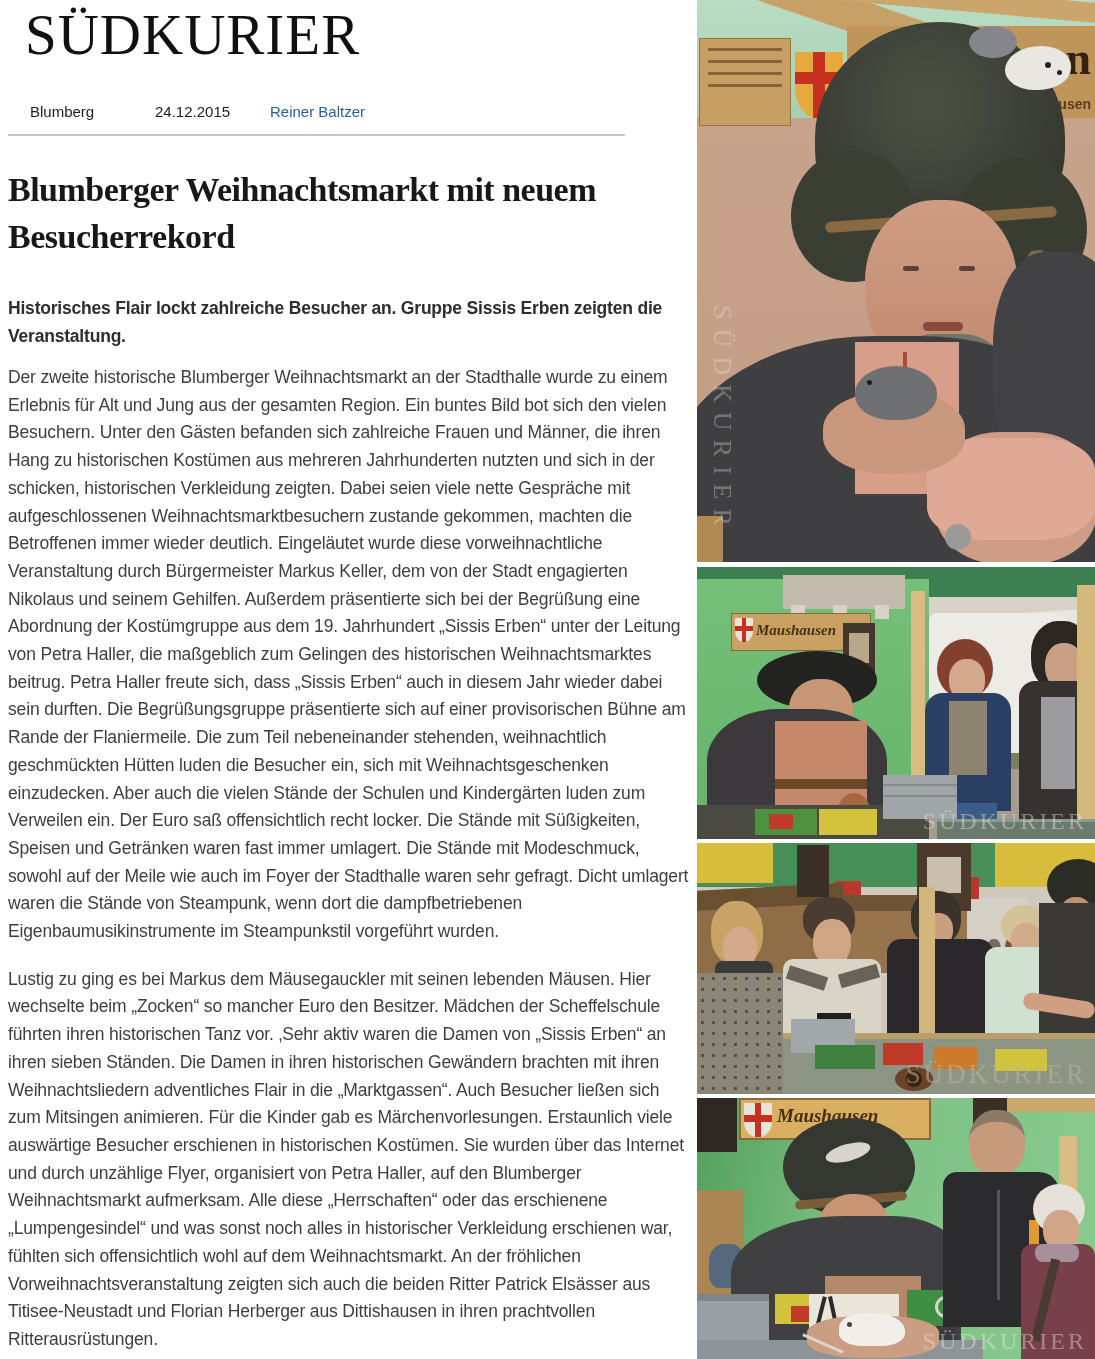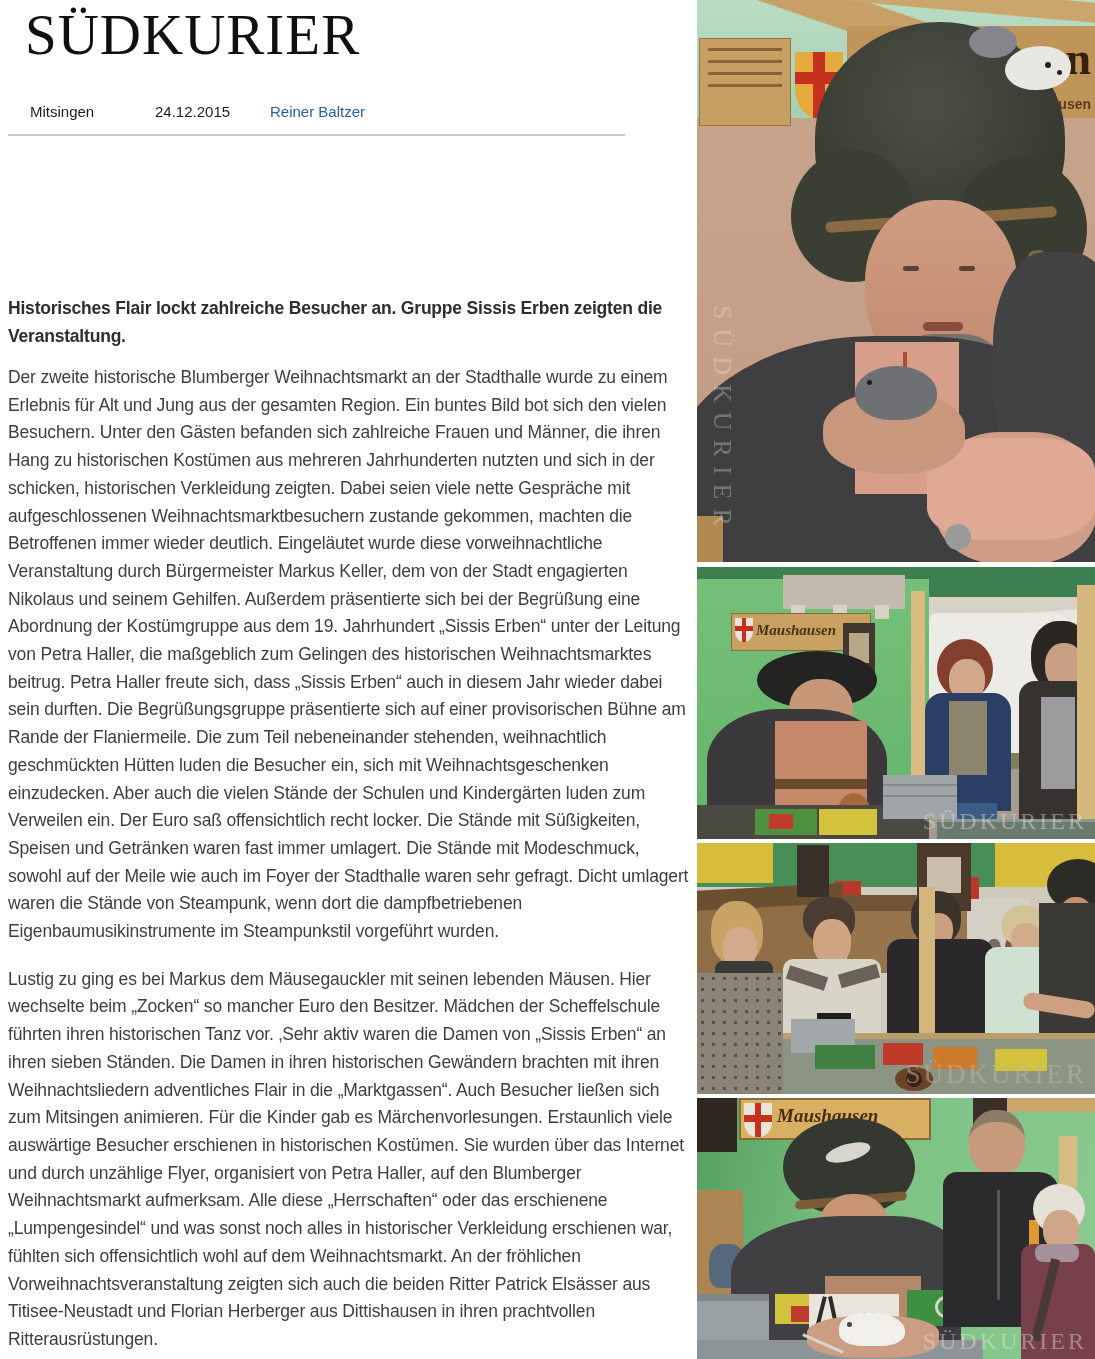--- a/index.html
+++ b/index.html
@@ -215,27 +215,28 @@
 </style>
 </head>
 <body>
 
 <div id="page">
 
   <div class="text-col">
     <h1 class="masthead">SÜDKURIER</h1>
 
     <div class="meta">
-      <span class="m-loc">Mitsingen</span>
+      <span class="m-loc">Blumberg</span>
       <span class="m-date">24.12.2015</span>
       <a href="#" class="m-author">Reiner Baltzer</a>
     </div>
 
     <div class="divider"></div>
 
+    <h2 class="headline">Blumberger Weihnachtsmarkt mit neuem Besucherrekord</h2>
     <p class="subhead">Historisches Flair lockt zahlreiche Besucher an. Gruppe Sissis Erben zeigten die Veranstaltung.</p>
 
     <div class="bodytext">
       <p>Der zweite historische Blumberger Weihnachtsmarkt an der Stadthalle wurde zu einem Erlebnis für Alt und Jung aus der gesamten Region. Ein buntes Bild bot sich den vielen Besuchern. Unter den Gästen befanden sich zahlreiche Frauen und Männer, die ihren Hang zu historischen Kostümen aus mehreren Jahrhunderten nutzten und sich in der schicken, historischen Verkleidung zeigten. Dabei seien viele nette Gespräche mit aufgeschlossenen Weihnachtsmarktbesuchern zustande gekommen, machten die Betroffenen immer wieder deutlich. Eingeläutet wurde diese vorweihnachtliche Veranstaltung durch Bürgermeister Markus Keller, dem von der Stadt engagierten Nikolaus und seinem Gehilfen. Außerdem präsentierte sich bei der Begrüßung eine Abordnung der Kostümgruppe aus dem 19. Jahrhundert „Sissis Erben“ unter der Leitung von Petra Haller, die maßgeblich zum Gelingen des historischen Weihnachtsmarktes beitrug. Petra Haller freute sich, dass „Sissis Erben“ auch in diesem Jahr wieder dabei sein durften. Die Begrüßungsgruppe präsentierte sich auf einer provisorischen Bühne am Rande der Flaniermeile. Die zum Teil nebeneinander stehenden, weihnachtlich geschmückten Hütten luden die Besucher ein, sich mit Weihnachtsgeschenken einzudecken. Aber auch die vielen Stände der Schulen und Kindergärten luden zum Verweilen ein. Der Euro saß offensichtlich recht locker. Die Stände mit Süßigkeiten, Speisen und Getränken waren fast immer umlagert. Die Stände mit Modeschmuck, sowohl auf der Meile wie auch im Foyer der Stadthalle waren sehr gefragt. Dicht umlagert waren die Stände von Steampunk, wenn dort die dampfbetriebenen Eigenbaumusikinstrumente im Steampunkstil vorgeführt wurden.</p>
       <p>Lustig zu ging es bei Markus dem Mäusegauckler mit seinen lebenden Mäusen. Hier wechselte beim „Zocken“ so mancher Euro den Besitzer. Mädchen der Scheffelschule führten ihren historischen Tanz vor. ‚Sehr aktiv waren die Damen von „Sissis Erben“ an ihren sieben Ständen. Die Damen in ihren historischen Gewändern brachten mit ihren Weihnachtsliedern adventliches Flair in die „Marktgassen“. Auch Besucher ließen sich zum Mitsingen animieren. Für die Kinder gab es Märchenvorlesungen. Erstaunlich viele auswärtige Besucher erschienen in historischen Kostümen. Sie wurden über das Internet und durch unzählige Flyer, organisiert von Petra Haller, auf den Blumberger Weihnachtsmarkt aufmerksam. Alle diese „Herrschaften“ oder das erschienene „Lumpengesindel“ und was sonst noch alles in historischer Verkleidung erschienen war, fühlten sich offensichtlich wohl auf dem Weihnachtsmarkt. An der fröhlichen Vorweihnachtsveranstaltung zeigten sich auch die beiden Ritter Patrick Elsässer aus Titisee-Neustadt und Florian Herberger aus Dittishausen in ihren prachtvollen Ritterausrüstungen.</p>
     </div>
   </div>
 
   <figure class="photo" id="photo1">
     <div class="abs p1-top"></div>

